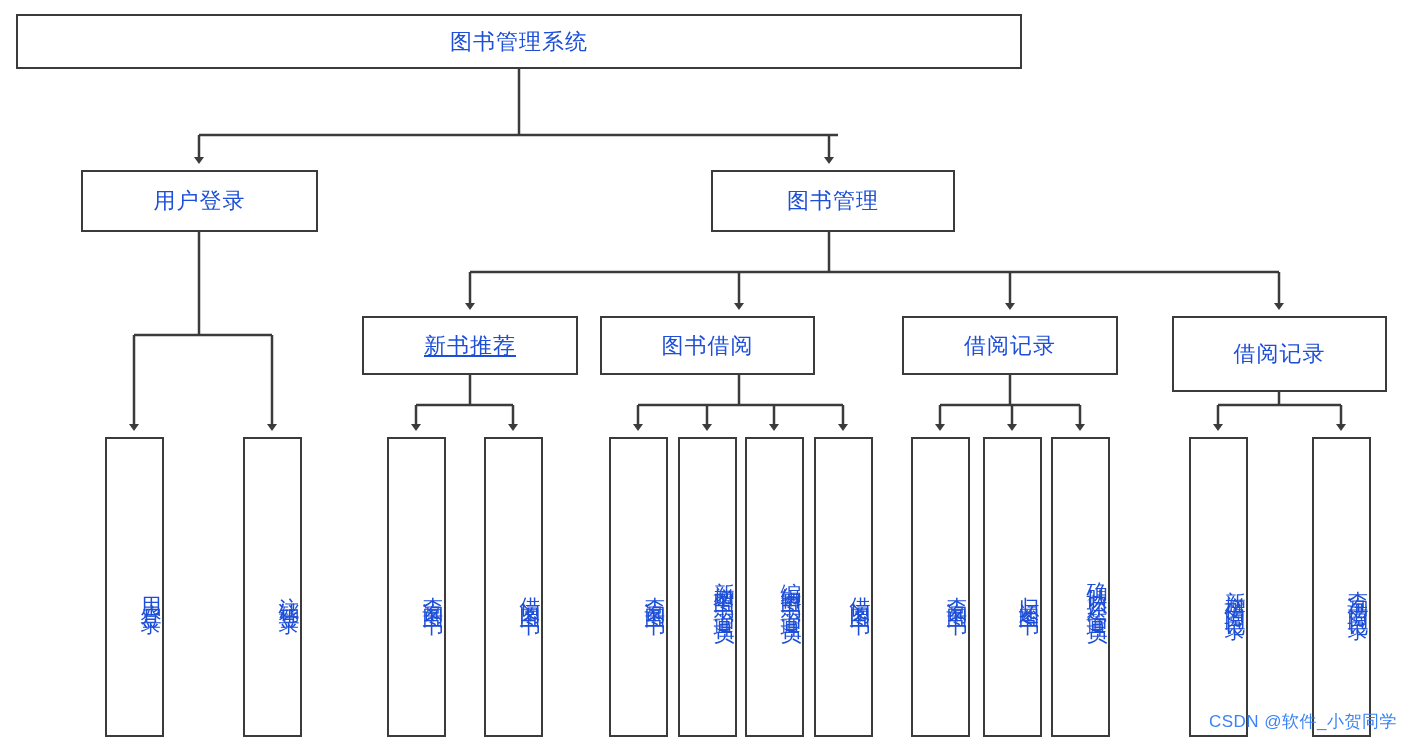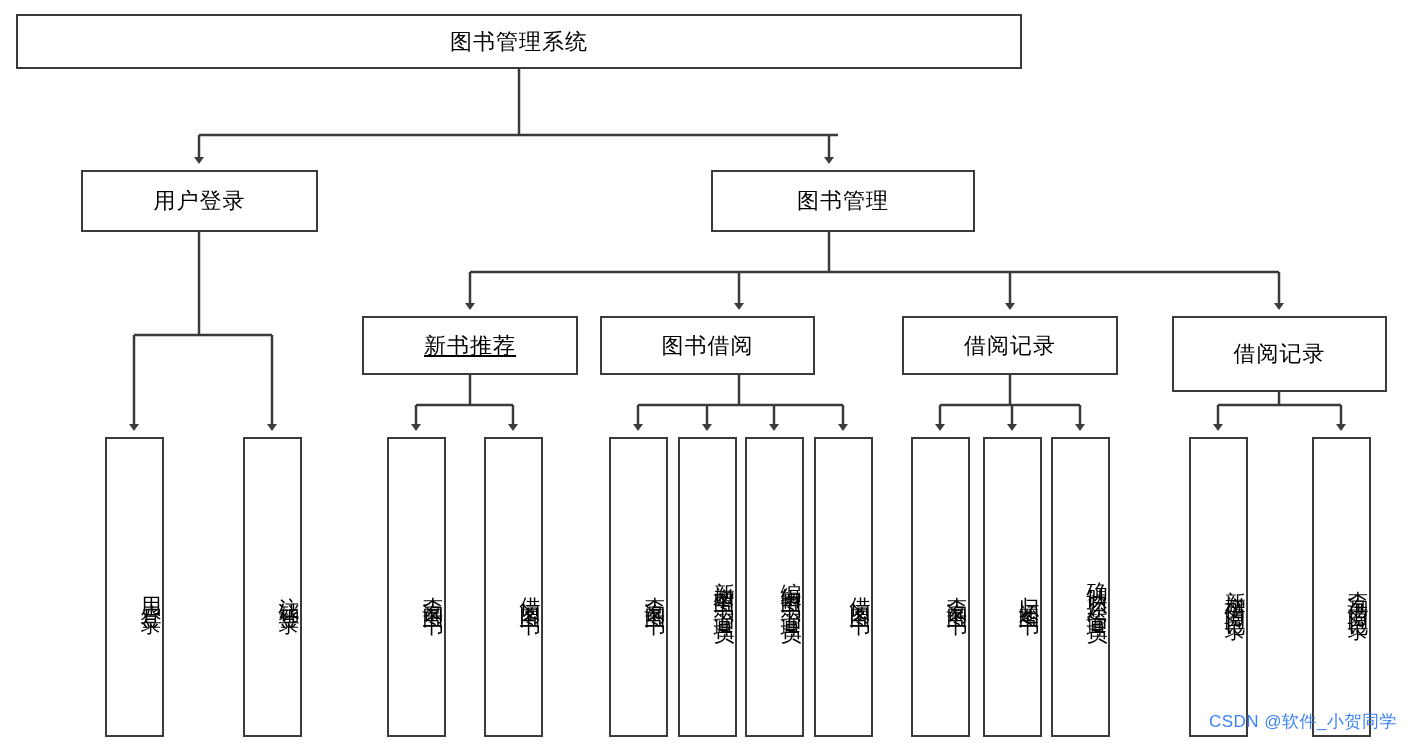--- a/index.html
+++ b/index.html
@@ -26,21 +26,21 @@
     pointer-events: none;
   }
   .node {
     position: absolute;
     box-sizing: border-box;
     border: 2px solid #3b3b3b;
     background: #ffffff;
     display: flex;
     align-items: center;
     justify-content: center;
-    color: #000000;
+    color: #1d4ed8;
   }
   .node.horiz {
     font-size: 22px;
     letter-spacing: 1px;
   }
   .node.vert {
     writing-mode: vertical-rl;
     text-orientation: upright;
     font-size: 21px;
     letter-spacing: 6px;
@@ -118,21 +118,21 @@
     </g>
   </svg>
 
   <div class="node horiz" style="left: 16px; top: 14px; width: 1006px; height: 55px;">
     <span class="label">图书管理系统</span>
   </div>
 
   <div class="node horiz" style="left: 81px; top: 170px; width: 237px; height: 62px;">
     <span class="label">用户登录</span>
   </div>
-  <div class="node horiz" style="left: 711px; top: 170px; width: 264px; height: 62px;">
+  <div class="node horiz" style="left: 711px; top: 170px; width: 244px; height: 62px;">
     <span class="label">图书管理</span>
   </div>
 
   <div class="node horiz" style="left: 362px; top: 316px; width: 216px; height: 59px; text-decoration: underline;">
     <span class="label">新书推荐</span>
   </div>
   <div class="node horiz" style="left: 600px; top: 316px; width: 215px; height: 59px;">
     <span class="label">图书借阅</span>
   </div>
   <div class="node horiz" style="left: 902px; top: 316px; width: 216px; height: 59px;">

